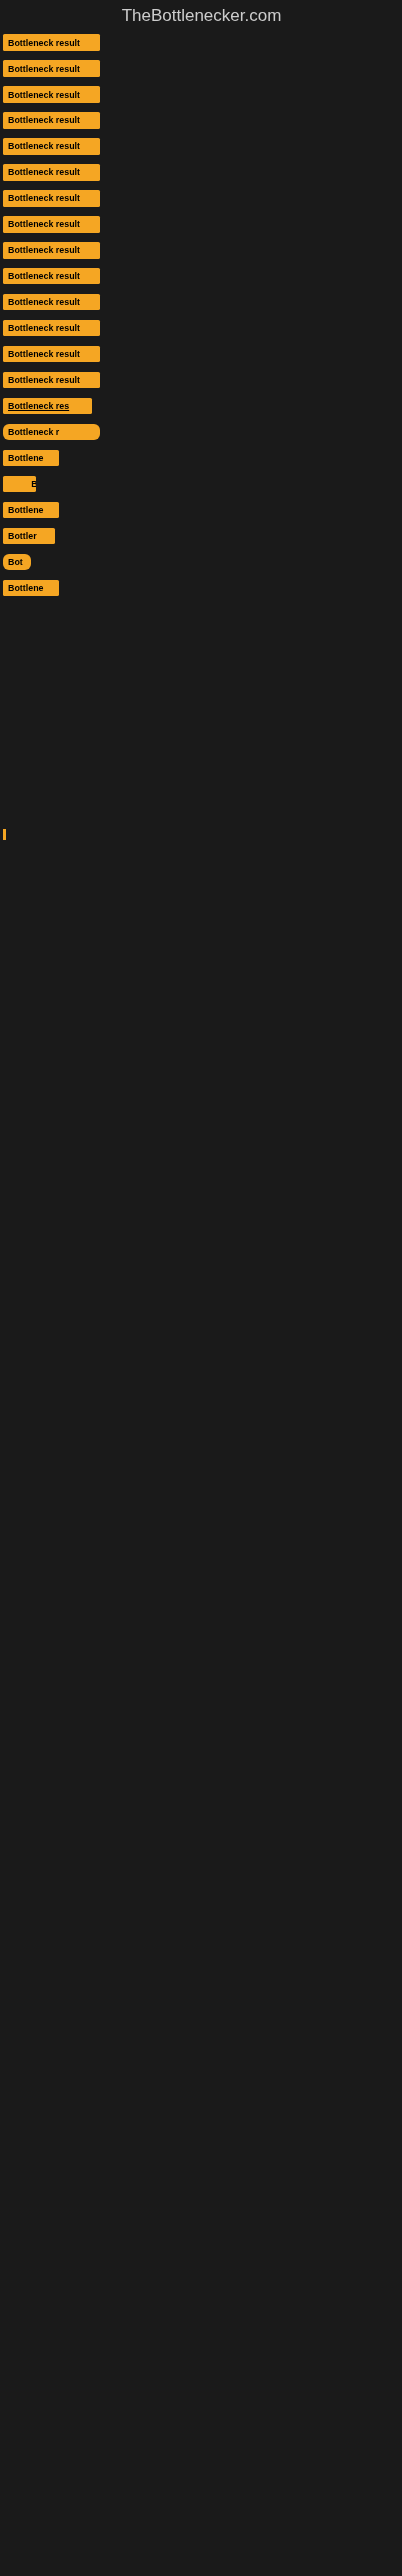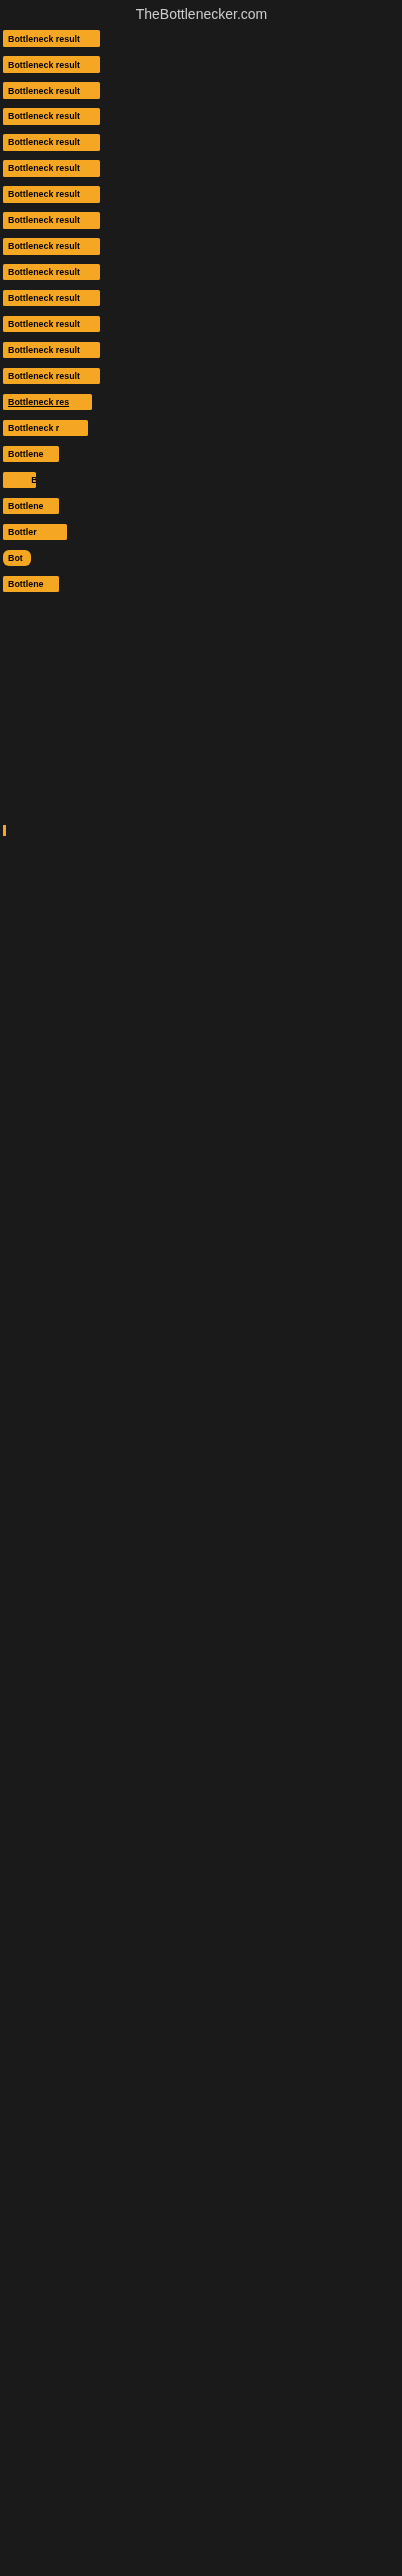--- a/index.html
+++ b/index.html
@@ -17,21 +17,21 @@
     }
 
     .site-header {
       text-align: center;
       padding: 6.4px 0 3.2px 0;
       background-color: #1a1a1a;
     }
 
     .site-title {
       color: #cccccc;
-      font-size: 14px;
+      font-size: 17px;
       font-weight: normal;
     }
 
     .bottleneck-item {
       display: flex;
       align-items: flex-end;
       padding: 4.8px 3.2px;
       position: relative;
     }
 
@@ -56,25 +56,25 @@
     .item-7 .bottleneck-badge { min-width: 97px; }
     .item-8 .bottleneck-badge { min-width: 97px; }
     .item-9 .bottleneck-badge { min-width: 97px; }
     .item-10 .bottleneck-badge { min-width: 97px; }
     .item-11 .bottleneck-badge { min-width: 97px; }
     .item-12 .bottleneck-badge { min-width: 97px; }
     .item-13 .bottleneck-badge { min-width: 97px; }
     .item-14 .bottleneck-badge { min-width: 97px; }
     .item-15 .bottleneck-badge { width: 89px; overflow: hidden; text-decoration: underline; }
     .item-16 .bottleneck-badge { width: 60px; overflow: hidden; }
-    .item-17 .bottleneck-badge { width: 85px; overflow: hidden; }
+    .item-17 .bottleneck-badge { width: 97px; overflow: hidden; border-radius: 6px; }
     .item-18 .bottleneck-badge { width: 56px; overflow: hidden; }
     .item-19 .bottleneck-badge { width: 32px; overflow: hidden; padding-left: 28px; }
     .item-20 .bottleneck-badge { width: 56px; overflow: hidden; }
-    .item-21 .bottleneck-badge { width: 64px; overflow: hidden; }
+    .item-21 .bottleneck-badge { width: 52px; overflow: hidden; }
     .item-22 .bottleneck-badge { width: 64px; overflow: hidden; }
     .item-23 .bottleneck-badge { width: 28px; overflow: hidden; border-radius: 6px; }
     .item-24 .bottleneck-badge { width: 56px; overflow: hidden; }
 
     .divider-section {
       height: 225px;
       background-color: #1a1a1a;
     }
 
     .bottom-indicator {

